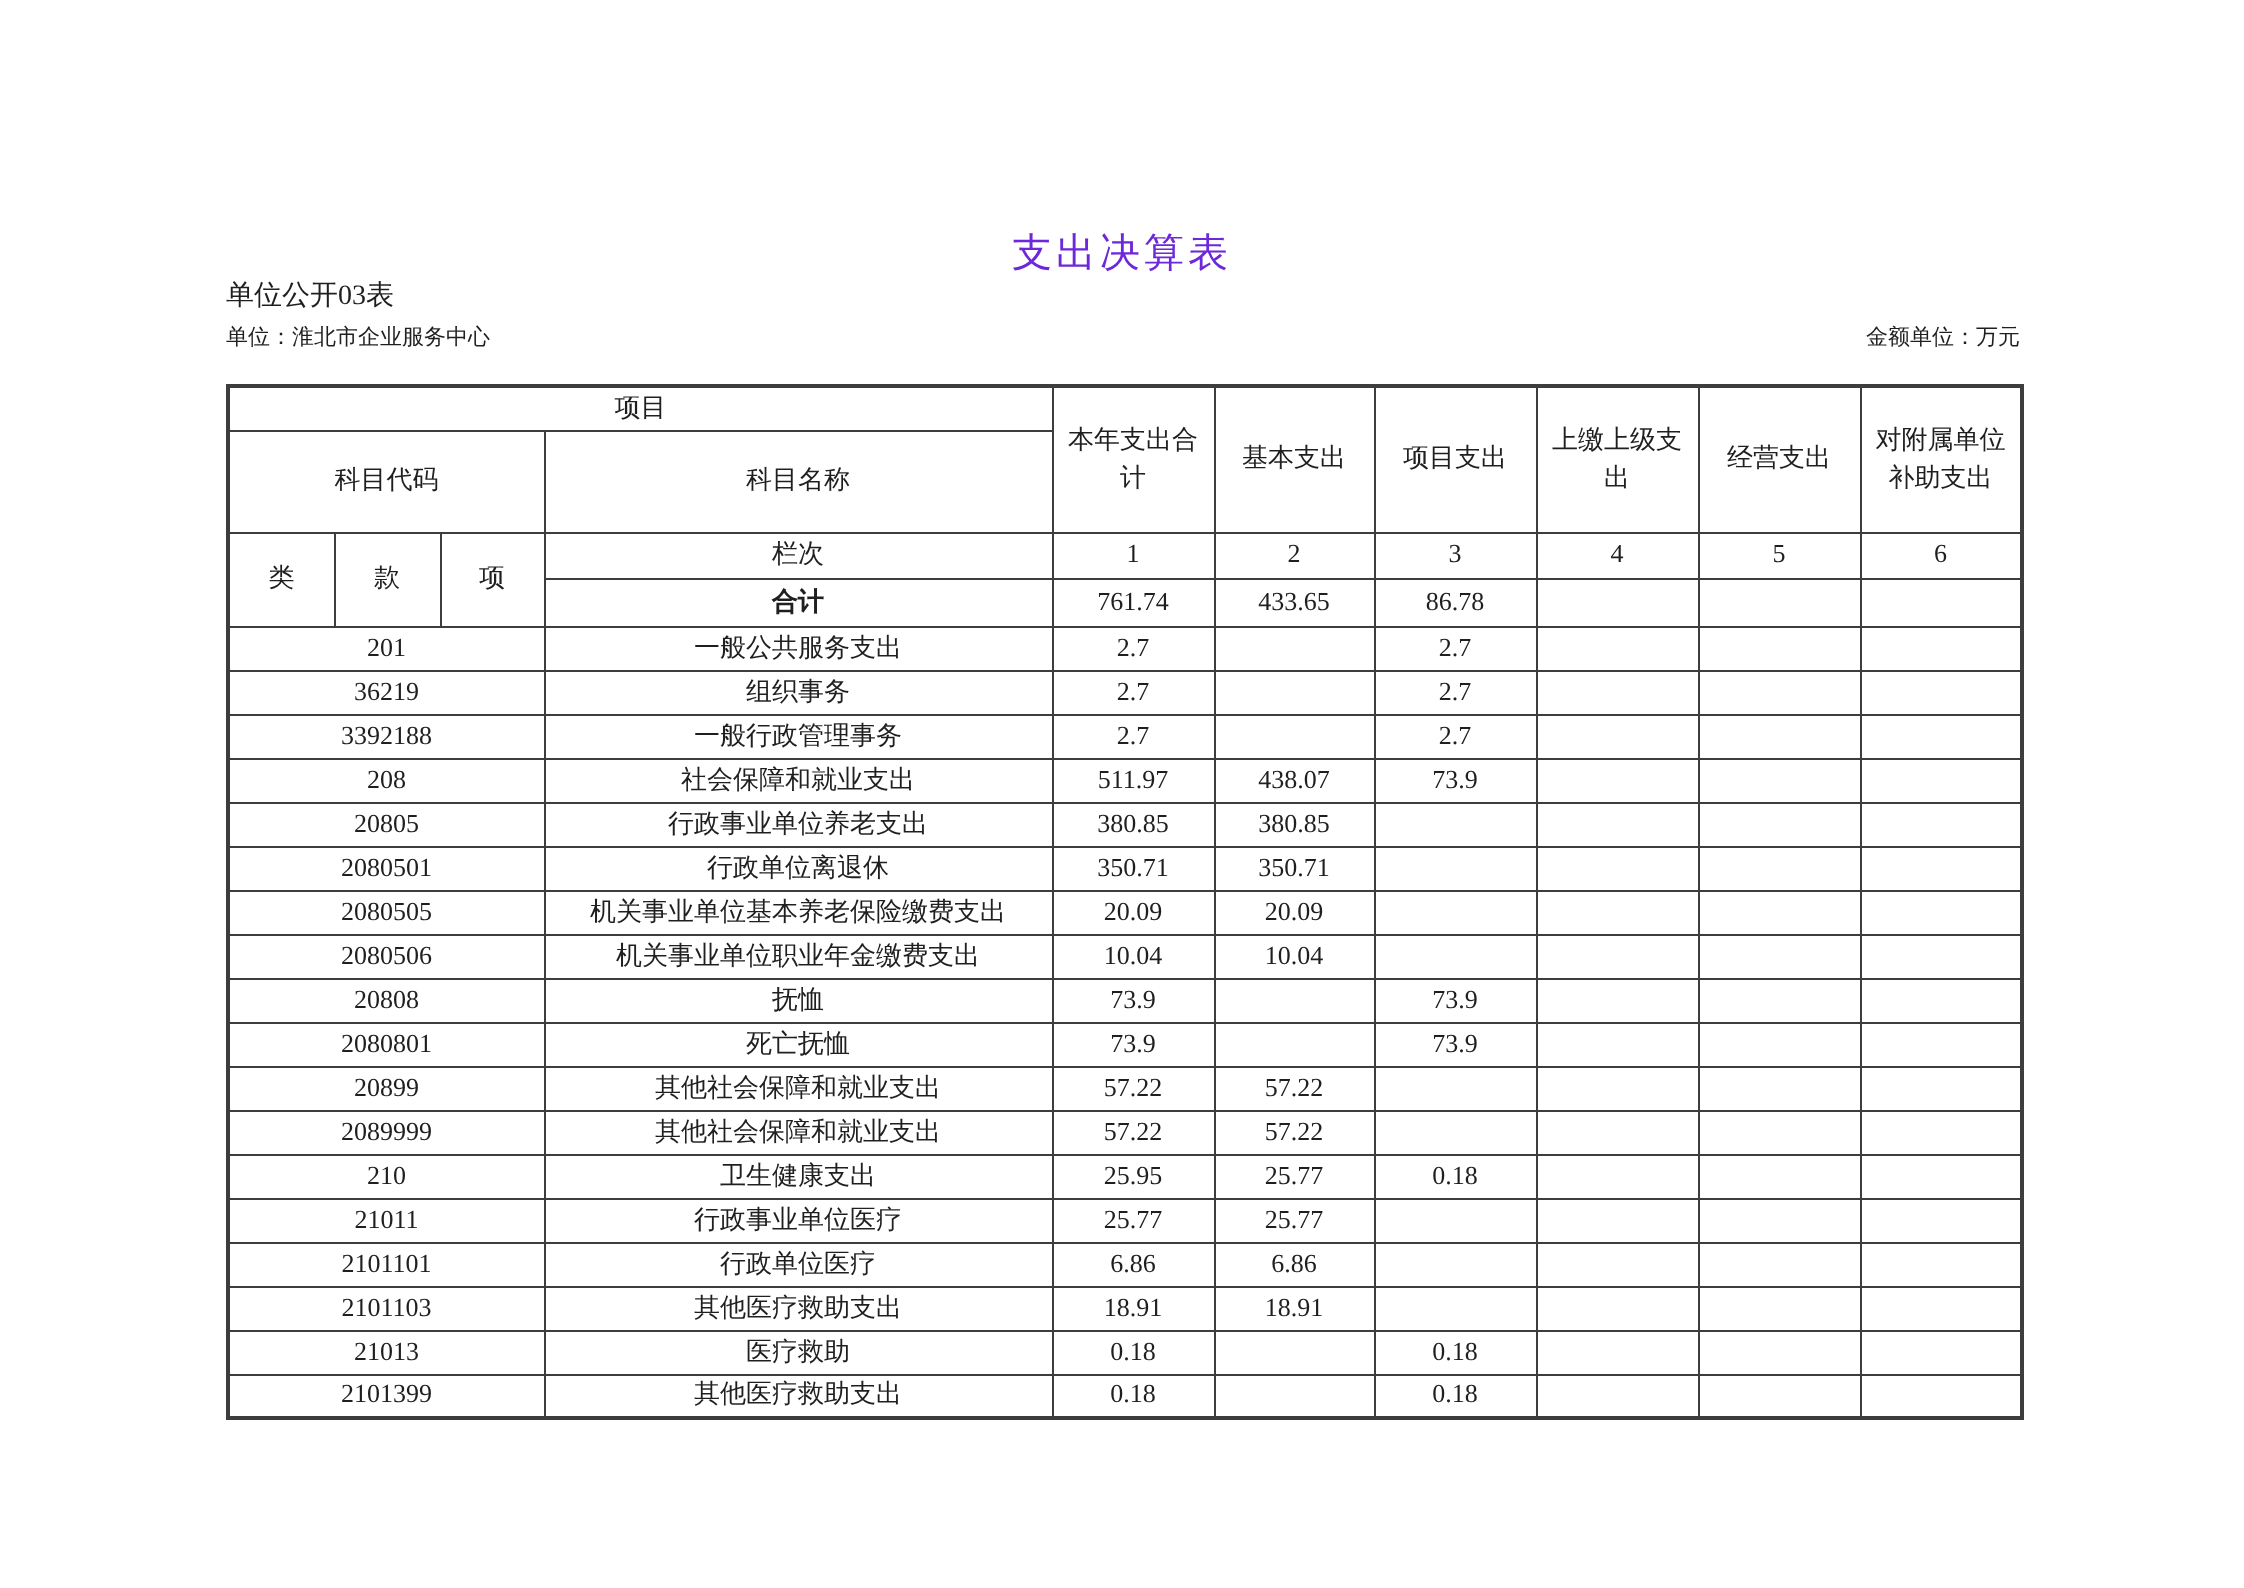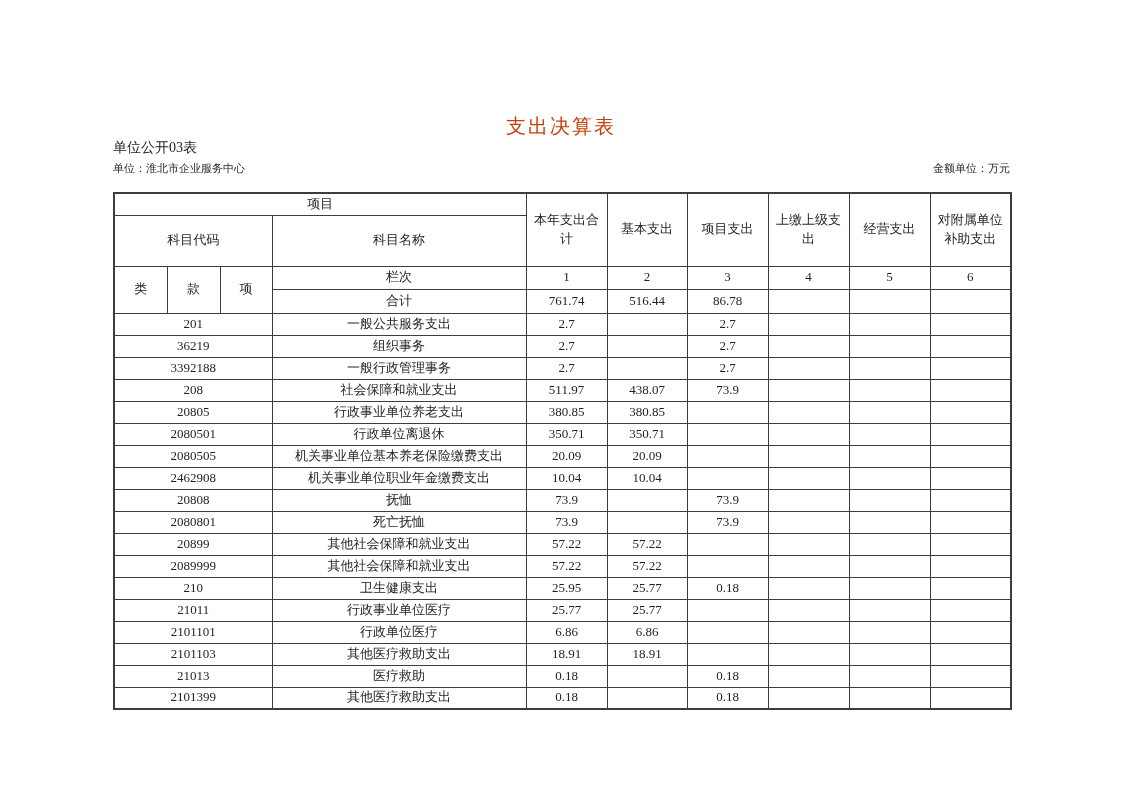--- a/index.html
+++ b/index.html
@@ -19,21 +19,21 @@
     background: #ffffff;
   }
   .title {
     position: absolute;
     top: 113px;
     left: 0;
     width: 1122px;
     text-align: center;
     font-size: 20px;
     letter-spacing: 2px;
-    color: #c2410c;
+    color: #6d28d9;
   }
   .form-no {
     position: absolute;
     top: 139px;
     left: 113px;
     width: 897px;
     text-align: left;
     font-size: 14px;
   }
   .meta-row {
@@ -71,21 +71,21 @@
   td.code {
     text-align: left;
     padding-left: 1px;
   }
   td.name {
     text-align: left;
     padding-left: 2px;
     margin-top: 24px;
   }
   td.num { text-align: center; }
-  td.total-label { font-weight: normal; }
+  td.total-label { font-weight: bold; }
 </style>
 </head>
 <body>
 
 <div class="sheet">
   <div class="title">支出决算表</div>
   <div class="form-no">单位公开03表</div>
   <div class="meta-row">
     <span>单位：淮北市企业服务中心</span>
     <span>金额单位：万元</span>
@@ -126,21 +126,21 @@
         <td>1</td>
         <td>2</td>
         <td>3</td>
         <td>4</td>
         <td>5</td>
         <td>6</td>
       </tr>
       <tr class="r4">
         <td class="total-label">合计</td>
         <td class="num">761.74</td>
-        <td class="num">516.44</td>
+        <td class="num">433.65</td>
         <td class="num">86.78</td>
         <td class="num"></td>
         <td class="num"></td>
         <td class="num"></td>
       </tr>
     </thead>
     <tbody>
         <tr>
           <td colspan="3" class="code">201</td>
           <td class="name">一般公共服务支出</td>
@@ -205,21 +205,21 @@
           <td colspan="3" class="code">2080505</td>
           <td class="name">机关事业单位基本养老保险缴费支出</td>
           <td class="num">20.09</td>
           <td class="num">20.09</td>
           <td class="num"></td>
           <td class="num"></td>
           <td class="num"></td>
           <td class="num"></td>
         </tr>
         <tr>
-          <td colspan="3" class="code">2462908</td>
+          <td colspan="3" class="code">2080506</td>
           <td class="name">机关事业单位职业年金缴费支出</td>
           <td class="num">10.04</td>
           <td class="num">10.04</td>
           <td class="num"></td>
           <td class="num"></td>
           <td class="num"></td>
           <td class="num"></td>
         </tr>
         <tr>
           <td colspan="3" class="code">20808</td>

